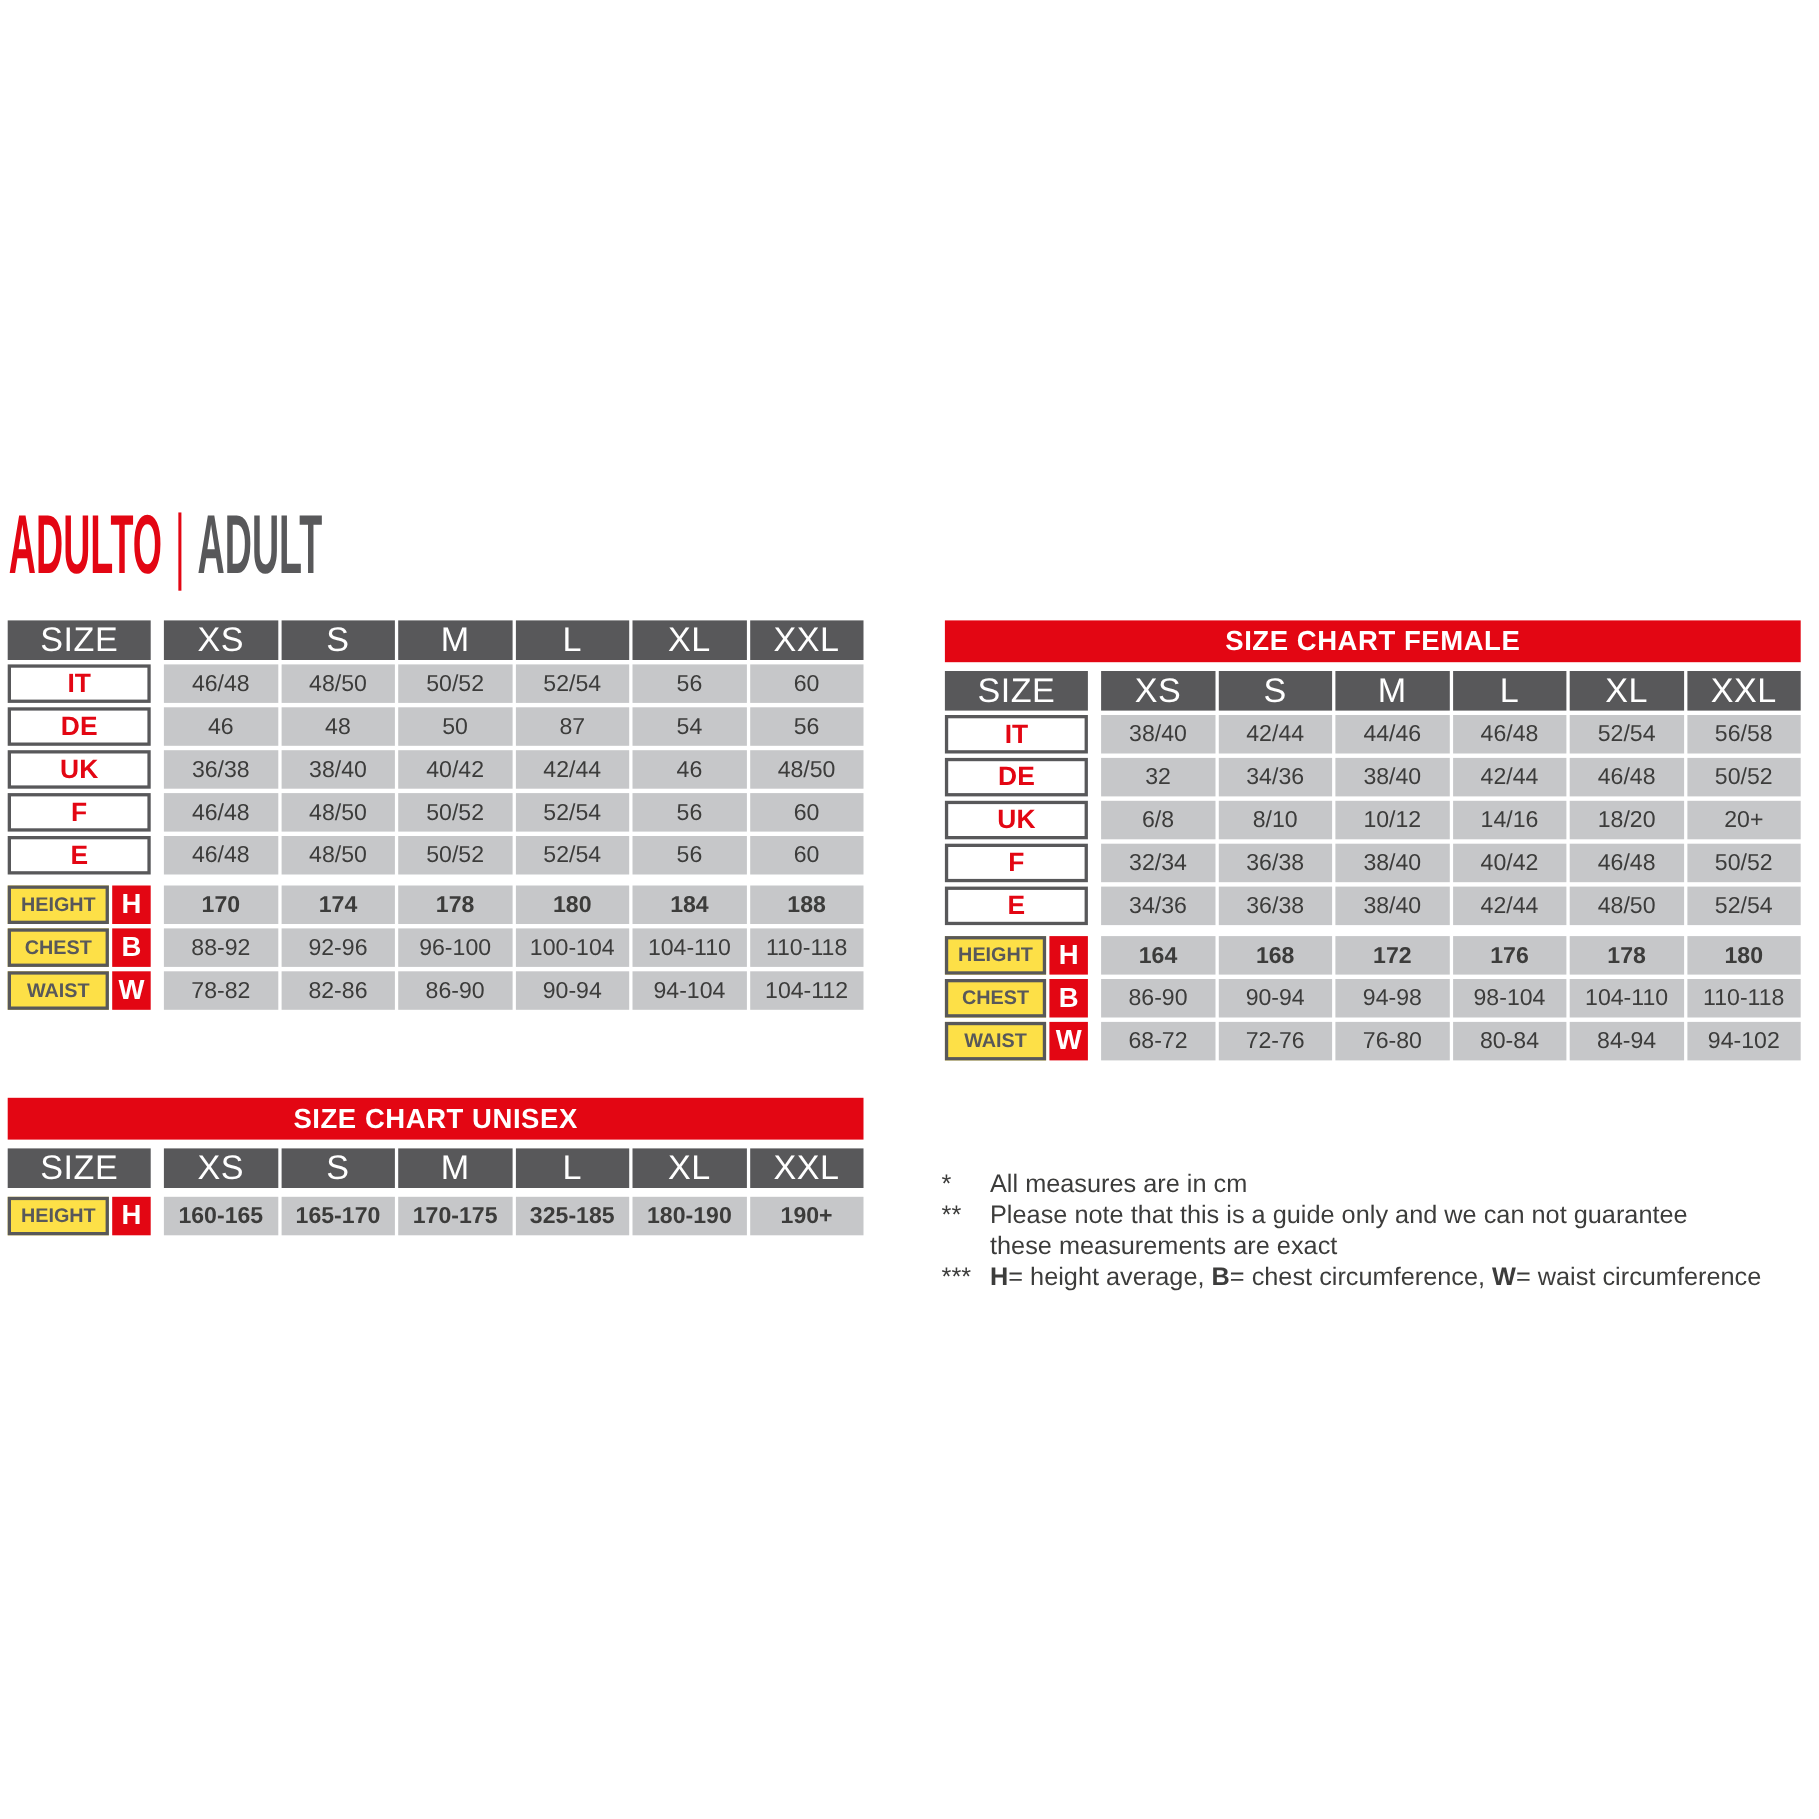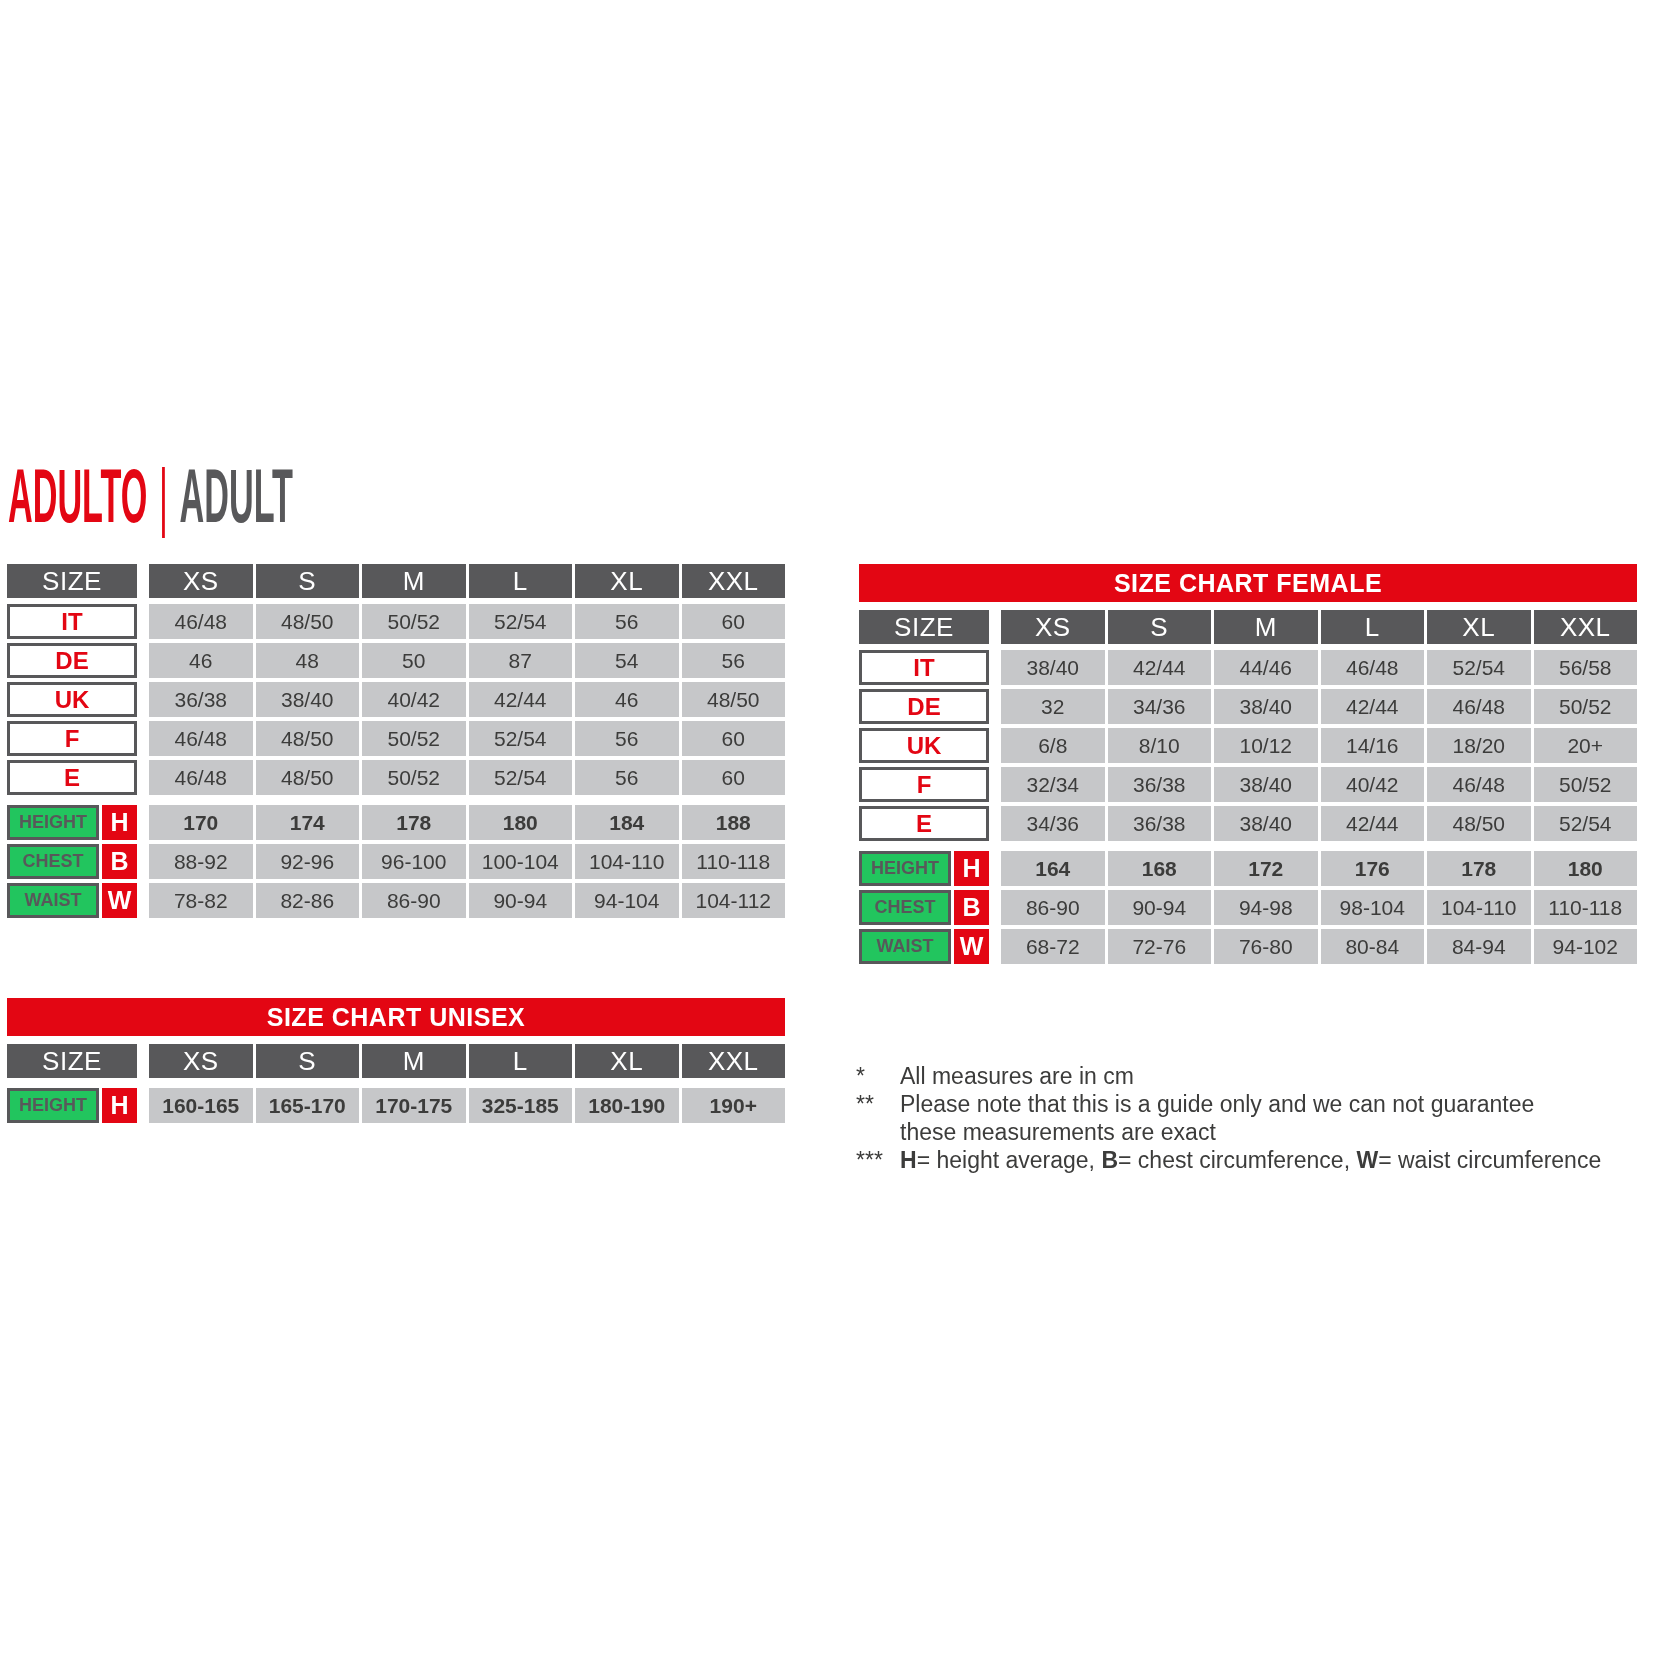--- a/index.html
+++ b/index.html
@@ -40,38 +40,38 @@
     margin-bottom:8px;
   }
   .t-row{
     display:grid;
     grid-template-columns:130px 6px repeat(6,1fr);
     column-gap:3px;
     height:35px;margin-bottom:4px;
   }
   .head-row{height:34px;margin-bottom:6px;}
   .h-cell{
-    background:var(--dark);color:#fff;font-size:26px;letter-spacing:.5px;
+    background:var(--dark);color:#fff;font-size:31px;letter-spacing:.5px;
     display:flex;align-items:center;justify-content:center;
   }
   .spacer{background:transparent;}
   .size-label-cell{
     background:#fff;border:3px solid var(--dark);
     color:var(--red);font-weight:bold;font-size:24px;
     display:flex;align-items:center;justify-content:center;
   }
   .d-cell{
     background:var(--cell);color:var(--text);font-size:21px;
     display:flex;align-items:center;justify-content:center;
   }
   .d-cell.bold{font-weight:bold;}
   .measure-block{margin-top:10px;}
   .measure-label-track{display:flex;column-gap:3px;}
   .measure-label-cell{
-    flex:1;background:#22c55e;border:3px solid var(--dark);
+    flex:1;background:#fde047;border:3px solid var(--dark);
     color:var(--dark);font-weight:bold;font-size:18px;
     display:flex;align-items:center;justify-content:center;
   }
   .badge{
     width:35px;background:var(--red);color:#fff;
     font-weight:bold;font-size:25px;
     display:flex;align-items:center;justify-content:center;
   }
 
   

